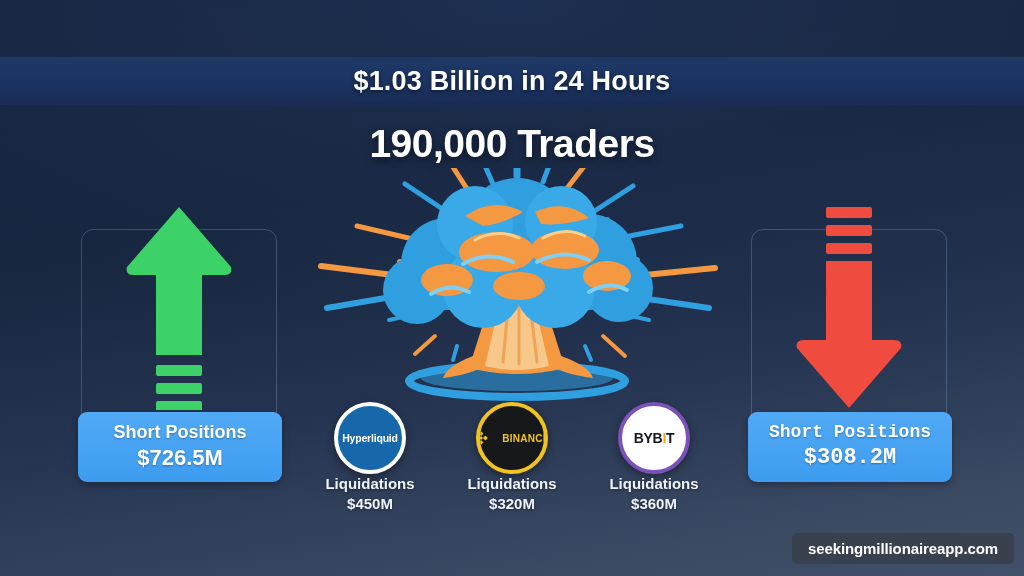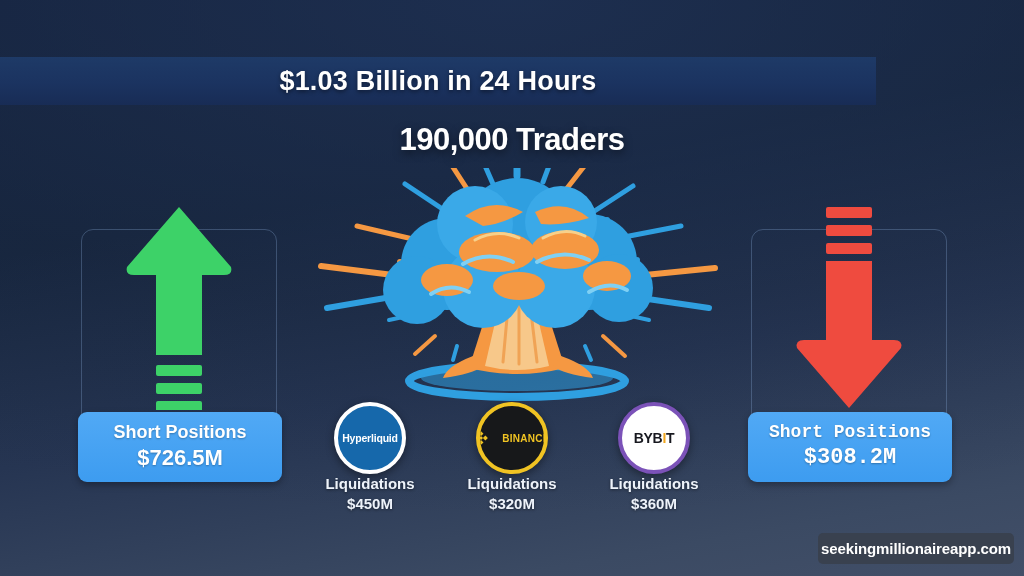--- a/index.html
+++ b/index.html
@@ -22,21 +22,21 @@
     background:
       radial-gradient(ellipse 120% 90% at 50% 0%, rgba(30,48,82,0.85) 0%, rgba(22,36,63,0.2) 60%, rgba(22,36,63,0) 100%),
       linear-gradient(170deg, #16243f 0%, #18273f 34%, #263552 62%, #3b4a63 88%, #424f68 100%);
   }
 
   
   .header-band {
     position: absolute;
     left: 0;
     top: 57px;
-    width: 876px;
+    width: 1024px;
     height: 48px;
     background: linear-gradient(180deg, #1e3a67 0%, #1b3360 55%, #182c55 100%);
     display: flex;
     align-items: center;
     justify-content: center;
   }
   .header-title {
     color: #ffffff;
     font-size: 27px;
     font-weight: bold;
@@ -46,21 +46,21 @@
   }
 
   
   .main-title {
     position: absolute;
     left: 0;
     top: 122px;
     width: 1024px;
     text-align: center;
     color: #ffffff;
-    font-size: 31px;
+    font-size: 39px;
     font-weight: bold;
     letter-spacing: -0.5px;
     text-shadow: 0 3px 8px rgba(0,0,0,0.5);
     z-index: 6;
     white-space: nowrap;
   }
 
   
   .stat-card {
     position: absolute;
@@ -200,21 +200,21 @@
     height: 245px;
     z-index: 3;
   }
   .explosion svg { display: block; width: 440px; height: 245px; }
 
   
   .watermark {
     position: absolute;
     right: 10px;
     bottom: 12px;
-    padding: 7px 3px;
+    padding: 7px 16px;
     background: #39414f;
     border-radius: 5px;
     color: #ffffff;
     font-size: 15px;
     font-weight: bold;
     letter-spacing: -0.1px;
     z-index: 8;
   }
 </style>
 </head>

